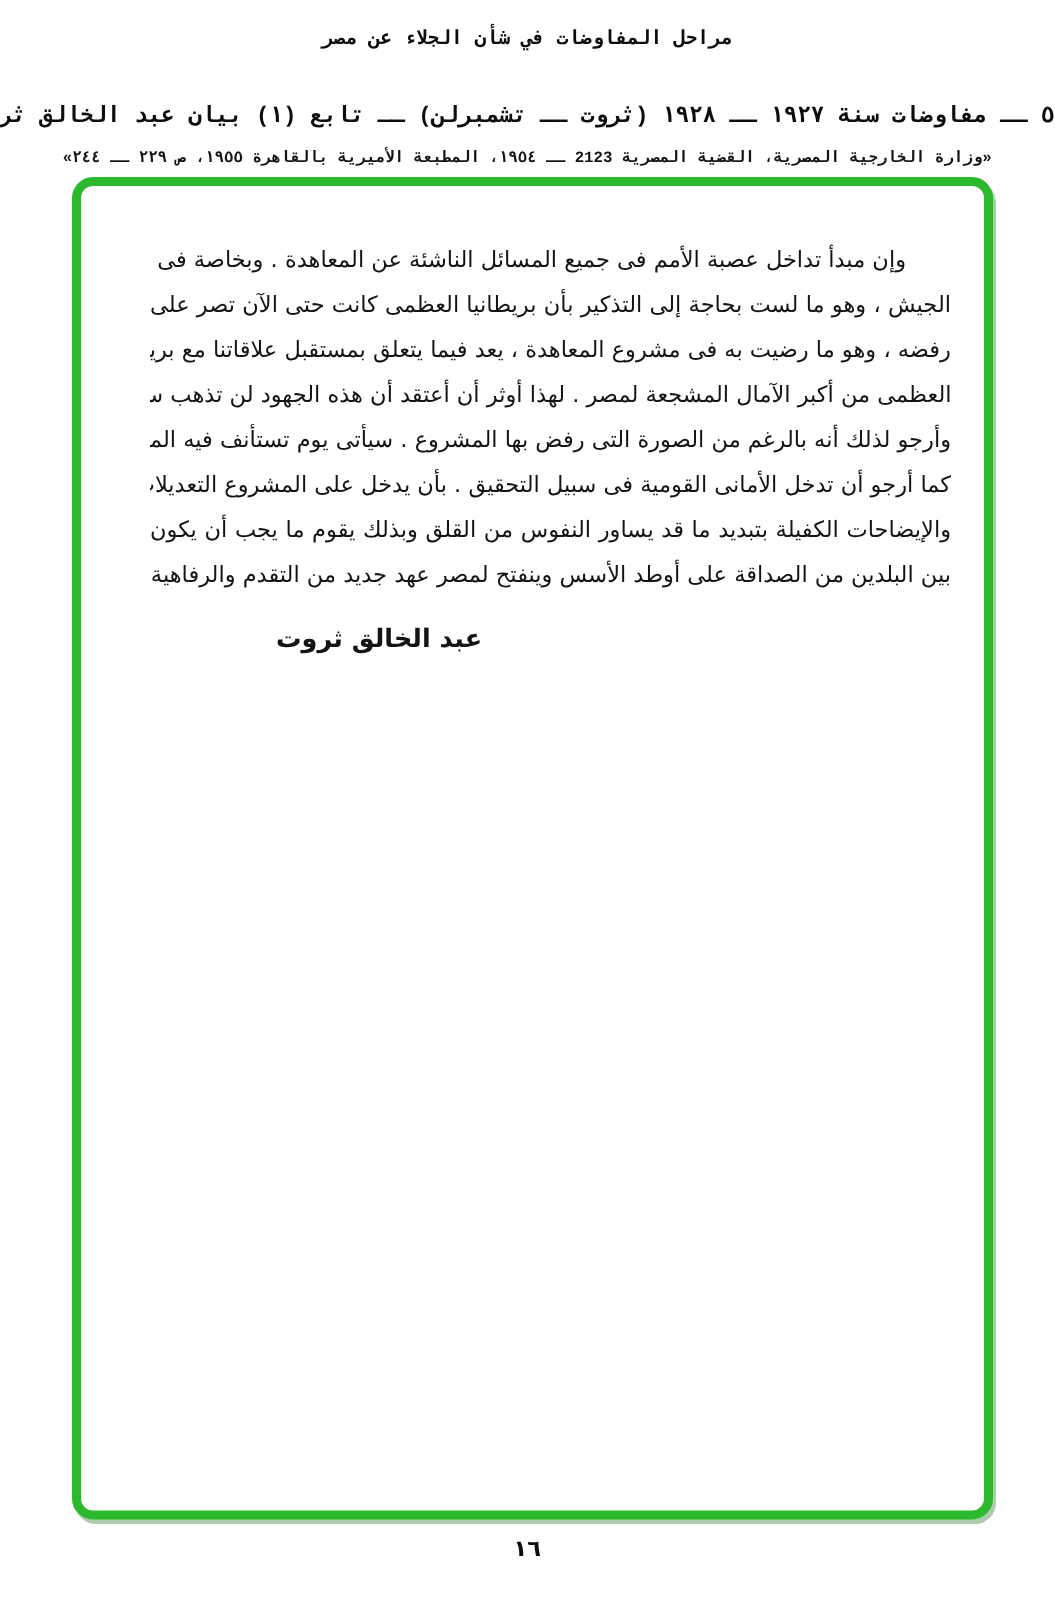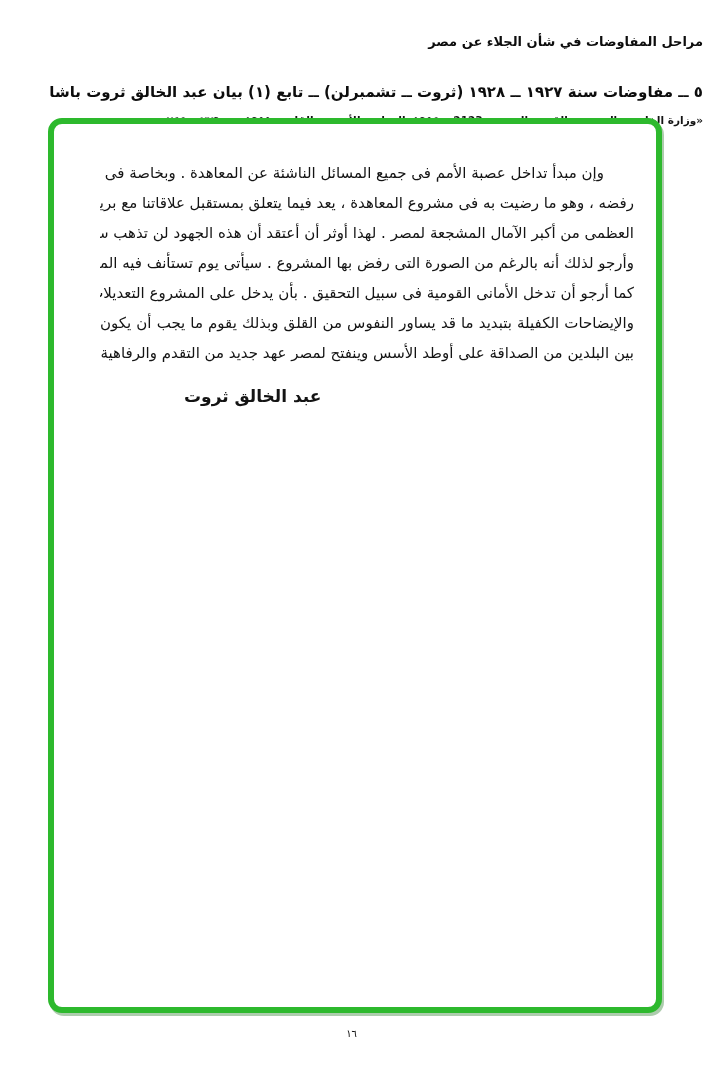--- a/index.html
+++ b/index.html
@@ -12,24 +12,25 @@
     width: 703px;
     height: 1079px;
     background: #ffffff;
     font-family: "DejaVu Sans", sans-serif;
     direction: rtl;
     overflow: hidden;
   }
   
   .header {
     position: absolute;
-    top: 34px;
+    top: 18px;
     left: 0;
     width: 100%;
-    text-align: right;
+    text-align: center;
+    font-family: Liberation Mono, monospace;
   }
   .doc-title {
     font-size: 13px;
     font-weight: bold;
     color: #0d0d0d;
     letter-spacing: 0.5px;
     margin-bottom: 14px;
   }
   .section-heading {
     font-size: 15px;
@@ -88,39 +89,40 @@
   }
   
   .footer {
     position: absolute;
     top: 1022px;
     left: 0;
     width: 100%;
     text-align: center;
   }
   .page-number {
-    font-size: 10px;
-    font-weight: normal;
+    font-size: 15px;
+    font-weight: bold;
     color: #0d0d0d;
   }
 </style>
 </head>
 <body>
 
 <div class="page">
 
   <div class="header">
     <div class="doc-title">مراحل المفاوضات في شأن الجلاء عن مصر</div>
     <div class="section-heading">٥ ــ مفاوضات سنة ١٩٢٧ ــ ١٩٢٨ (ثروت ــ تشمبرلن) ــ تابع (١) بيان عبد الخالق ثروت باشا</div>
     <div class="citation">«وزارة الخارجية المصرية، القضية المصرية 2123 ــ ١٩٥٤، المطبعة الأميرية بالقاهرة ١٩٥٥، ص ٢٢٩ ــ ٢٤٤»</div>
   </div>
 
   <div class="frame">
     <div class="statement">
       <div class="line line--first">وإن مبدأ تداخل عصبة الأمم فى جميع المسائل الناشئة عن المعاهدة . وبخاصة فى مسألة</div>
+      <div class="line">الجيش ، وهو ما لست بحاجة إلى التذكير بأن بريطانيا العظمى كانت حتى الآن تصر على</div>
       <div class="line">رفضه ، وهو ما رضيت به فى مشروع المعاهدة ، يعد فيما يتعلق بمستقبل علاقاتنا مع بريطانيا</div>
       <div class="line">العظمى من أكبر الآمال المشجعة لمصر . لهذا أوثر أن أعتقد أن هذه الجهود لن تذهب سدى ،</div>
       <div class="line">وأرجو لذلك أنه بالرغم من الصورة التى رفض بها المشروع . سيأتى يوم تستأنف فيه المفاوضات ،</div>
       <div class="line">كما أرجو أن تدخل الأمانى القومية فى سبيل التحقيق . بأن يدخل على المشروع التعديلات</div>
       <div class="line">والإيضاحات الكفيلة بتبديد ما قد يساور النفوس من القلق وبذلك يقوم ما يجب أن يكون</div>
       <div class="line line--last">بين البلدين من الصداقة على أوطد الأسس وينفتح لمصر عهد جديد من التقدم والرفاهية ما</div>
     </div>
     <div class="signature">عبد الخالق ثروت</div>
   </div>
 

